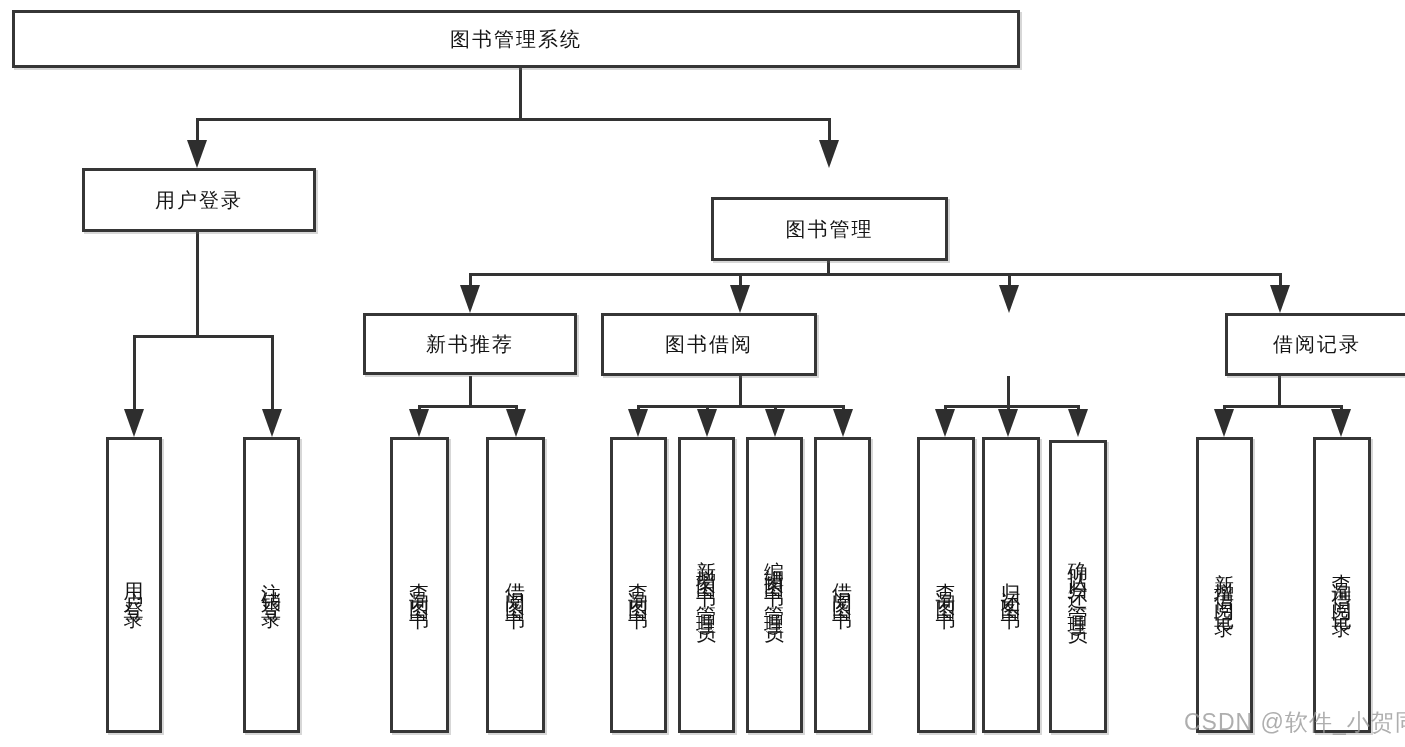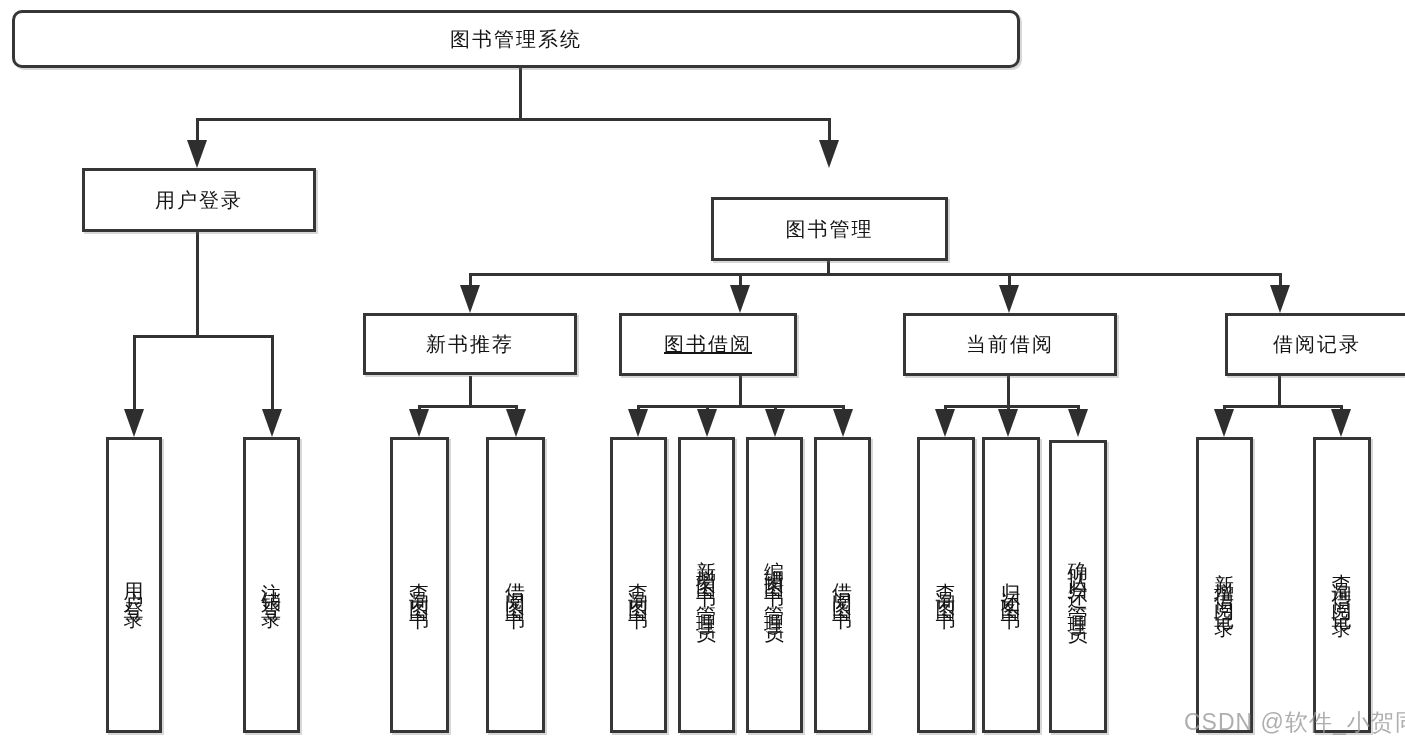--- a/index.html
+++ b/index.html
@@ -156,28 +156,27 @@
   <div class="hline" style="left:1223px; top:405px; width:120px;"></div>
   <div class="arrow" style="left:1214px; top:407px; height:30px;">
       <div class="stem"></div>
       <div class="head"></div>
     </div>
   <div class="arrow" style="left:1331px; top:407px; height:30px;">
       <div class="stem"></div>
       <div class="head"></div>
     </div>
 
-  <div class="box" style="left:12px; top:10px; width:1008px; height:58px;border-radius:10px;">图书管理系统</div>
+  <div class="box" style="left:12px; top:10px; width:1008px; height:58px;">图书管理系统</div>
 
   <div class="box" style="left:82px; top:168px; width:234px; height:64px;">用户登录</div>
   <div class="box" style="left:711px; top:168px; width:237px; height:64px;margin-top:29px;">图书管理</div>
 
   <div class="box" style="left:363px; top:313px; width:214px; height:62px;">新书推荐</div>
-  <div class="box" style="left:619px; top:313px; width:178px; height:63px;text-decoration:underline;">图书借阅</div>
-  <div class="box" style="left:903px; top:313px; width:214px; height:63px;">当前借阅</div>
+  <div class="box" style="left:601px; top:313px; width:216px; height:63px;">图书借阅</div>
   <div class="box" style="left:1225px; top:313px; width:184px; height:63px;text-align:right;">借阅记录</div>
 
   <div class="box leaf" style="left:106px; top:437px; width:56px; height:296px;">用户登录</div>
   <div class="box leaf" style="left:243px; top:437px; width:57px; height:296px;">注销登录</div>
 
   <div class="box leaf" style="left:390px; top:437px; width:59px; height:296px;">查询图书</div>
   <div class="box leaf" style="left:486px; top:437px; width:59px; height:296px;">借阅图书</div>
 
   <div class="box leaf" style="left:610px; top:437px; width:57px; height:296px;">查询图书</div>
   <div class="box leaf" style="left:678px; top:437px; width:57px; height:296px;">新增图书（管理员）</div>

